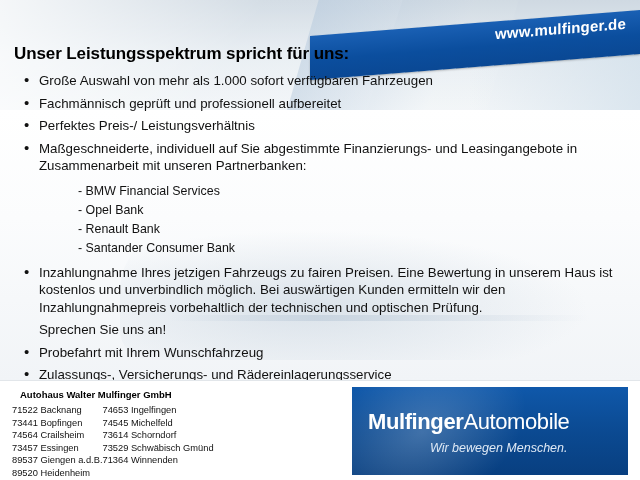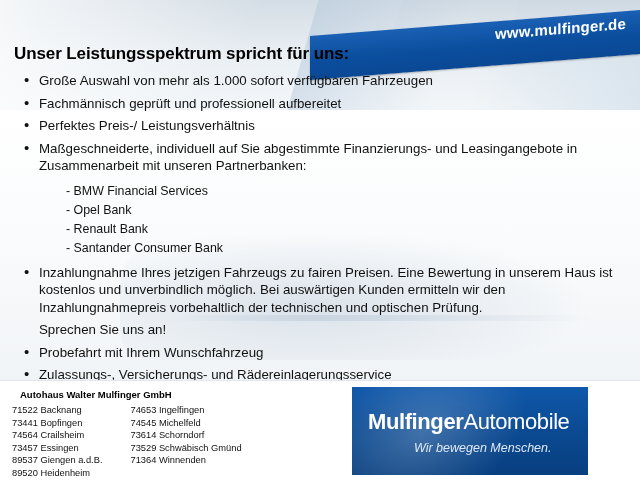--- a/index.html
+++ b/index.html
@@ -154,20 +154,21 @@
   .sublist {
     list-style: none;
     margin: 4px 0 2px 0;
     padding: 0 0 0 52px;
   }
   .sublist li {
     font-size: 12.4px;
     line-height: 16px;
     color: #111111;
     margin-bottom: 3px;
+    margin-left: 12px;
   }
   .para {
     font-size: 13.3px;
     line-height: 17.5px;
   }
   .gap-before {
     margin-top: 12px;
   }
 
   
@@ -188,39 +189,39 @@
   }
   .footer-title {
     font-size: 9.5px;
     font-weight: bold;
     color: #000000;
     margin-bottom: 4px;
     margin-left: 8px;
   }
   .addr-cols {
     display: flex;
-    gap: 28px;
+    gap: 0;
   }
   .addr-col {
     display: flex;
     flex-direction: column;
   }
   .addr-col span {
     font-size: 9.3px;
     line-height: 12.6px;
     color: #111111;
     white-space: nowrap;
   }
 
   
   .logo-box {
     position: absolute;
     left: 352px;
     top: 6px;
-    width: 236px;
+    width: 276px;
     height: 88px;
     background: linear-gradient(180deg, #0f58aa 0%, #0b4a92 50%, #083f80 100%);
     overflow: hidden;
     text-align: center;
   }
   .logo-box .glow {
     position: absolute;
     left: -30px;
     top: -40px;
     width: 200px;
@@ -241,21 +242,21 @@
     letter-spacing: -0.4px;
   }
   .logo-text .b2 {
     font-size: 22px;
     font-weight: normal;
     color: #ffffff;
     letter-spacing: -0.4px;
   }
   .logo-claim {
     position: absolute;
-    left: 62px;
+    left: 78px;
     top: 54px;
     font-size: 12.5px;
     font-style: italic;
     color: #dfe9f5;
     white-space: nowrap;
   }
 </style>
 </head>
 <body>
 

